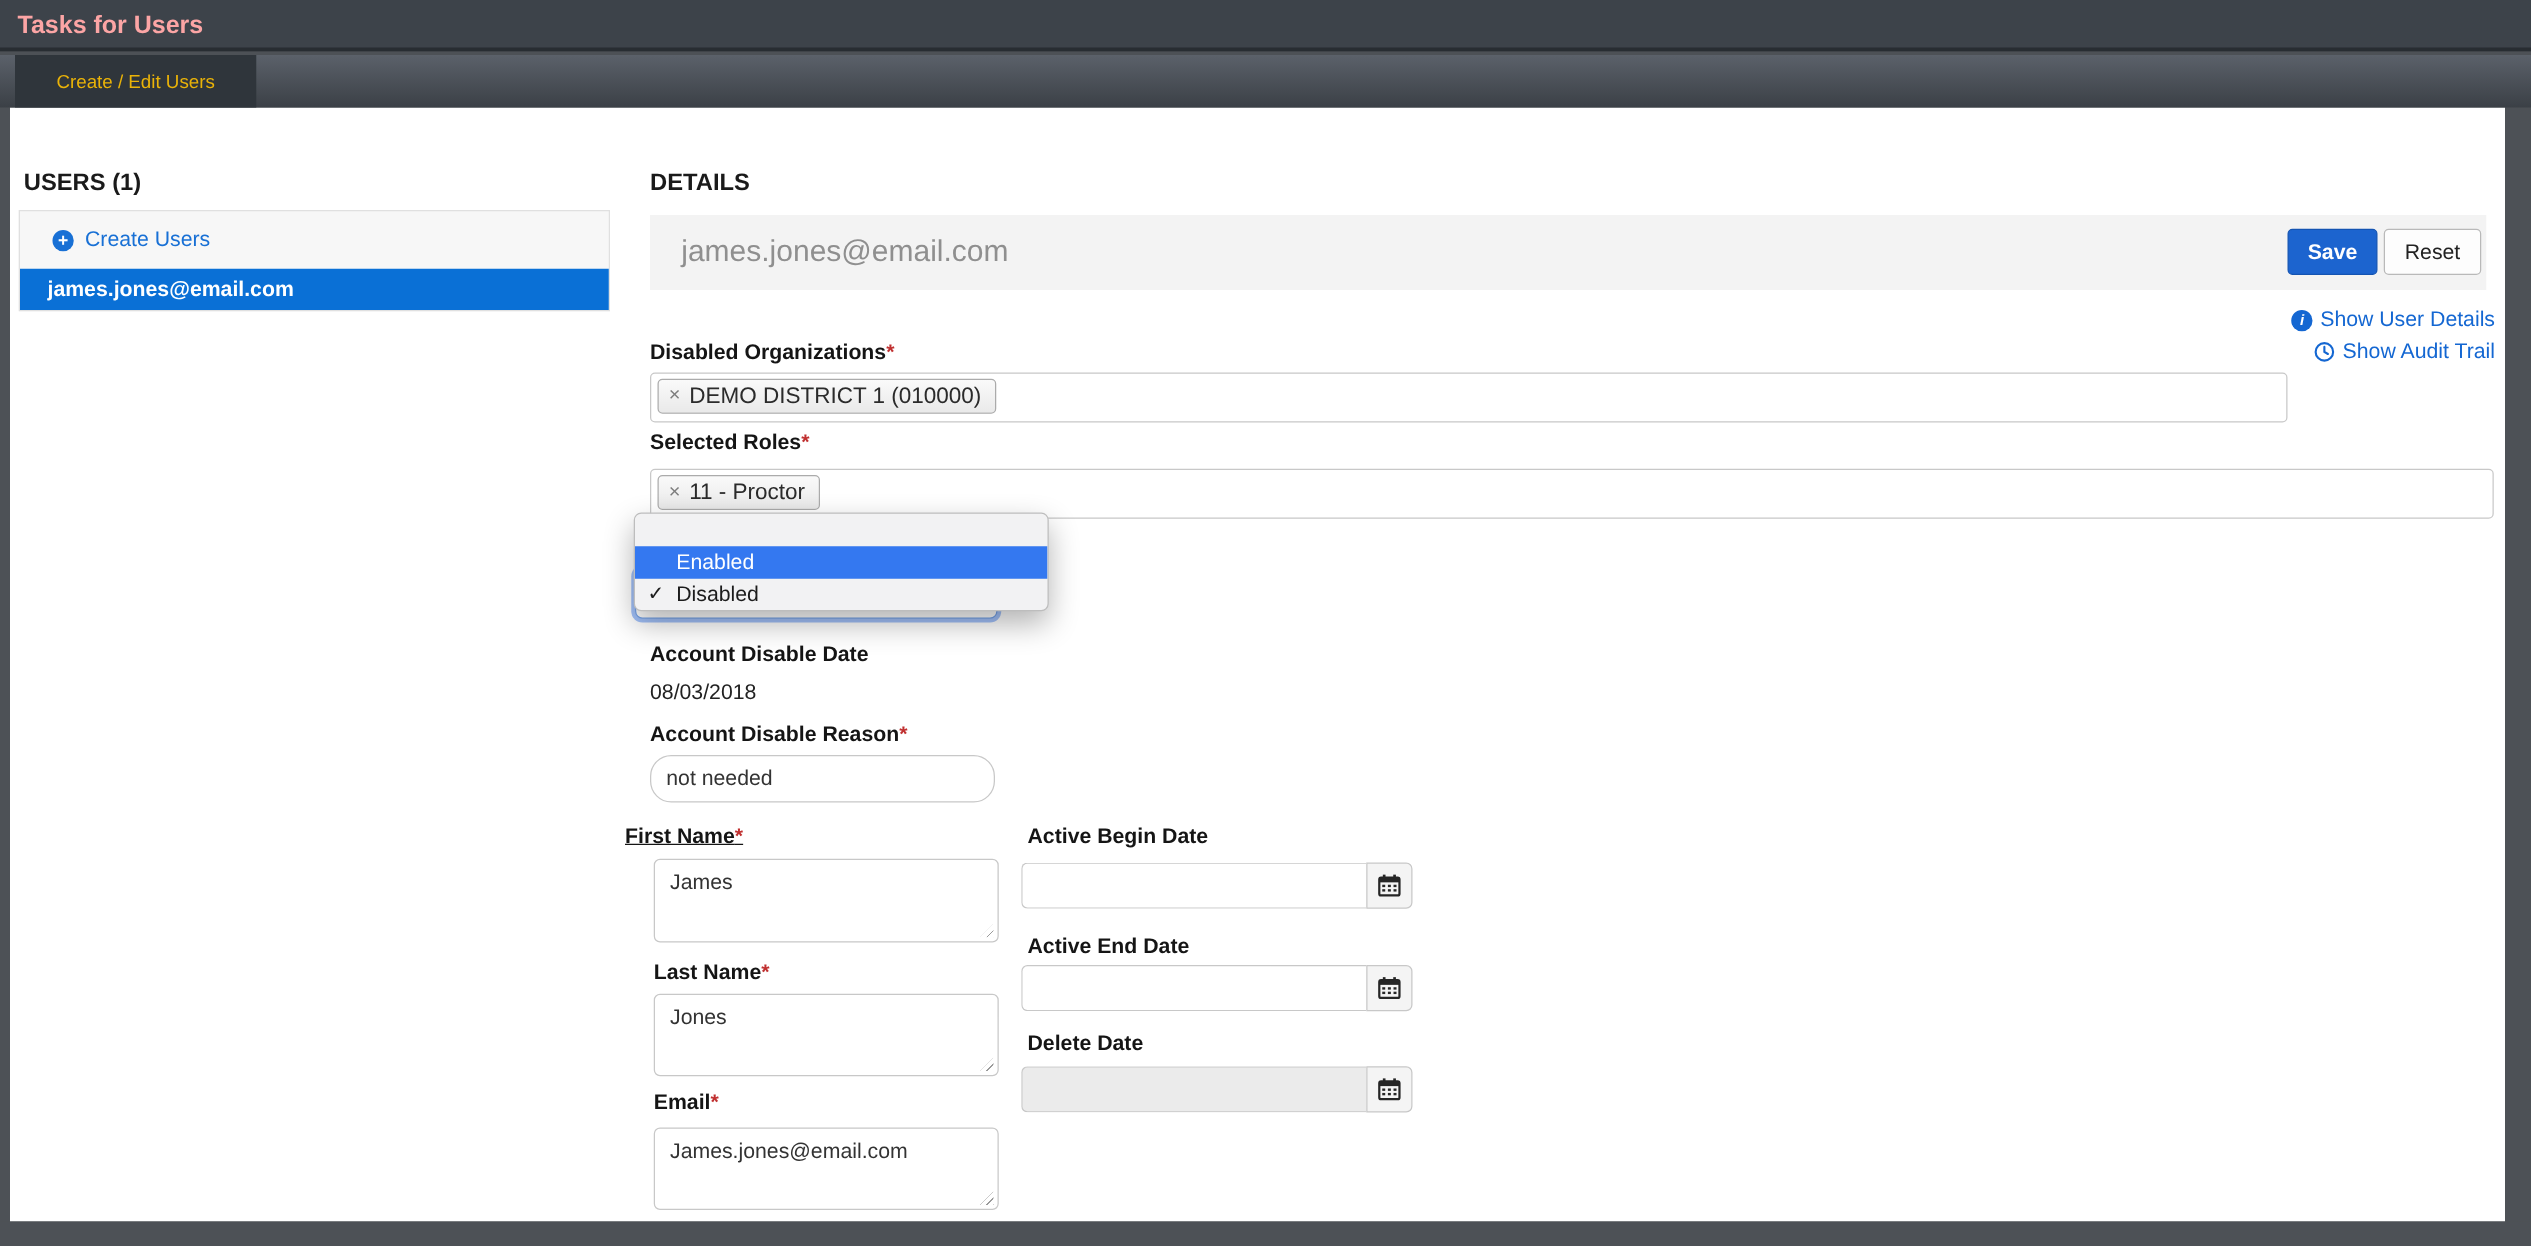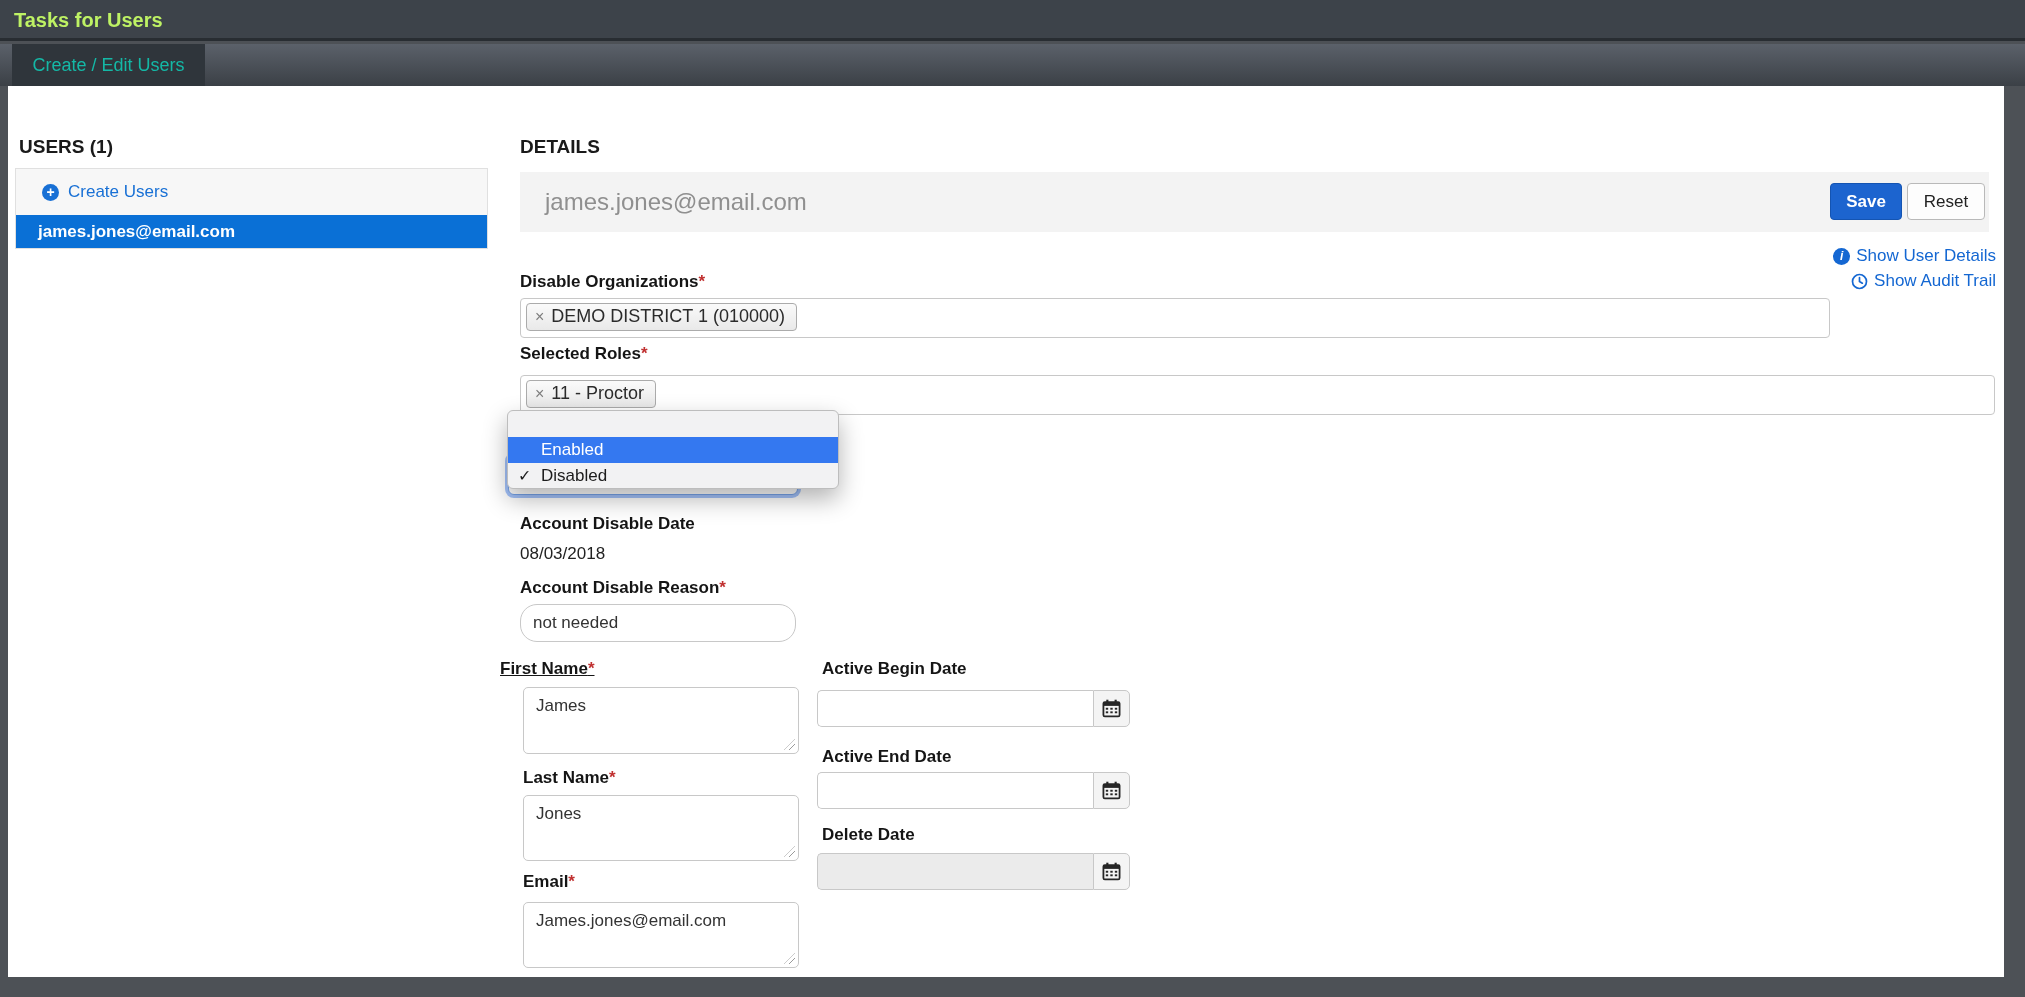--- a/index.html
+++ b/index.html
@@ -2,35 +2,35 @@
 <html><head>
 <meta charset="utf-8">
 <style>
   * { margin:0; padding:0; box-sizing:border-box; }
   html,body { width:2025px; height:997px; }
   body { font-family:"Liberation Sans", sans-serif; background:#4d5156; position:relative; overflow:hidden; }
   #page { position:relative; width:2025px; height:997px; background:#4d5156; }
 
   
   .topbar { position:absolute; left:0; top:0; width:2025px; height:41px; background:#3d434a; border-bottom:3px solid #282d32; z-index:30; }
-  .topbar-title { position:absolute; left:14px; top:0; line-height:41px; font-size:20px; font-weight:bold; color:#bef264; }
+  .topbar-title { position:absolute; left:14px; top:0; line-height:41px; font-size:20px; font-weight:bold; color:#fca5a5; }
   .tbtn { position:absolute; top:4px; height:33px; border-radius:4px; font-size:17px; display:flex; align-items:center; justify-content:center; gap:7px; cursor:default; }
   .tbtn.light { background:#fbfbfb; border:1px solid #cfcfcf; color:#222; box-shadow:0 1px 2px rgba(0,0,0,.35); }
   .btn-add { left:1445px; width:110px; }
   .btn-group-nav { left:1563px; width:236px; background:#a6abb2; border:1px solid #8e939a; color:#fff; box-shadow:0 1px 2px rgba(0,0,0,.35); display:flex; padding:0; }
   .seg { height:100%; display:flex; align-items:center; justify-content:center; gap:7px; }
   .seg.prev { width:136px; border-right:1px solid #969ca3; }
   .seg.next { width:99px; }
   .btn-exit { left:1815px; width:98px; }
   .plus-circle { width:17px; height:17px; border-radius:50%; background:#1d1d1d; color:#fff; font-size:14px; font-weight:bold; line-height:17px; text-align:center; display:inline-block; }
   .chev { width:11px; height:11px; }
 
   
   .tabbar { position:absolute; left:0; top:44px; width:2025px; height:42px; background:linear-gradient(#5b616a,#3b4046); z-index:29; }
-  .tab-active { position:absolute; left:12px; top:44px; width:193px; height:42px; background:#2f353b; color:#14b8a6; font-size:18px; display:flex; align-items:center; justify-content:center; z-index:31; }
+  .tab-active { position:absolute; left:12px; top:44px; width:193px; height:42px; background:#2f353b; color:#eab308; font-size:15px; display:flex; align-items:center; justify-content:center; z-index:31; }
 
   
   .content { position:absolute; left:8px; top:86px; width:1996px; height:891px; background:#ffffff; z-index:1; }
 
   .sec-heading { position:absolute; font-size:19px; font-weight:bold; color:#1a1a1a; z-index:2; }
 
   
   .user-list { position:absolute; left:15px; top:168px; width:473px; background:#f7f7f7; border:1px solid #e0e0e0; z-index:2; }
   .row-create { height:46px; display:flex; align-items:center; gap:9px; padding-left:26px; color:#1870d5; font-size:17px; cursor:pointer; }
   .plus-circle-blue { width:17px; height:17px; border-radius:50%; background:#1870d5; color:#fff; font-size:14px; font-weight:bold; line-height:17px; text-align:center; display:inline-block; }
@@ -138,21 +138,21 @@
   </div>
   <div class="rlink" style="top:271px;">
     <svg class="clock-ic" viewBox="0 0 18 18">
         <circle cx="9" cy="9" r="7.4" fill="none" stroke="#1467d2" stroke-width="1.8"></circle>
         <path d="M9 4.8 V9 L12 10.8" fill="none" stroke="#1467d2" stroke-width="1.8" stroke-linecap="round"></path>
       </svg>
     <span>Show Audit Trail</span>
   </div>
 
   <div class="flabel" style="left:520px; top:272px;">
-    <span>Disable Organizations</span><span class="req">*</span>
+    <span>Disabled Organizations</span><span class="req">*</span>
   </div>
   <div class="multibox" style="left:520px; top:298px; width:1310px; height:40px;">
     <span class="tag">
       <span class="x">×</span>
       <span>DEMO DISTRICT 1 (010000)</span>
     </span>
   </div>
 
   <div class="flabel" style="left:520px; top:344px;">
     <span>Selected Roles</span><span class="req">*</span>

